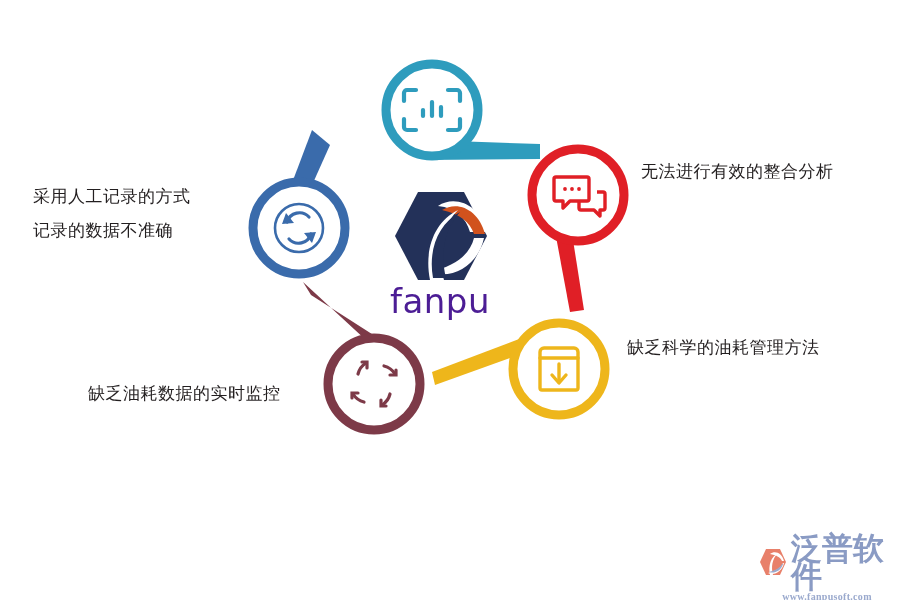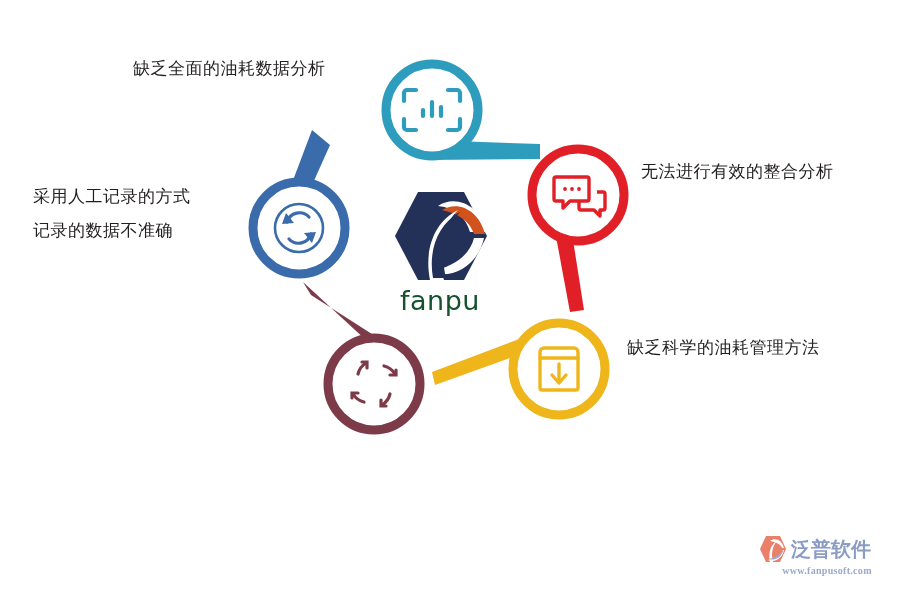--- a/index.html
+++ b/index.html
@@ -55,43 +55,43 @@
   }
   .brand-mark {
     width: 108px;
     height: 96px;
     margin: 0 auto;
     display: block;
   }
   .brand-name {
     margin-top: 2px;
     font-family: "DejaVu Sans", sans-serif;
-    font-size: 27px;
-    color: #14532d;
+    font-size: 34px;
+    color: #4c1d95;
     letter-spacing: 0.5px;
     line-height: 30px;
   }
 
   
   .watermark {
     position: absolute;
     left: 757px;
     top: 534px;
     width: 140px;
     height: 56px;
   }
   .wm-row {
     display: flex;
     align-items: center;
     gap: 4px;
   }
   .wm-mark { width: 30px; height: 30px; display: block; flex: 0 0 auto; }
   .wm-cn {
     font-family: "DejaVu Sans", sans-serif;
-    font-size: 20px;
+    font-size: 31px;
     font-weight: bold;
     color: #8a9bc4;
     letter-spacing: 0px;
     line-height: 28px;
   }
   .wm-url {
     margin-top: 1px;
     text-align: center;
     font-family: "Liberation Serif", "DejaVu Serif", serif;
     font-size: 10px;
@@ -180,31 +180,31 @@
         <path d="M384 366 a18 18 0 0 1 11 8"></path>
         <polyline points="396,370 396,375 390,375"></polyline>
         <path d="M390 394 a18 18 0 0 1 -8 11"></path>
         <polyline points="386,406 381,406 381,400"></polyline>
         <path d="M364 402 a18 18 0 0 1 -11 -8"></path>
         <polyline points="352,398 352,393 358,393"></polyline>
       </g>
     </g>
   </svg>
 
-  <div class="label label-top">缺乏全面的油耗数据分析</div>
 
   <div class="label label-left">
     <div>采用人工记录的方式</div>
     <div>记录的数据不准确</div>
   </div>
 
   <div class="label label-right-1">无法进行有效的整合分析</div>
 
   <div class="label label-right-2">缺乏科学的油耗管理方法</div>
 
+  <div class="label label-bottom">缺乏油耗数据的实时监控</div>
 
   <div class="brand">
     <svg class="brand-mark" viewBox="0 0 108 96">
       <path d="M32 4 L78 4 L101 48 L78 92 L32 92 L9 48 Z" fill="#233159"></path>
       <path d="M101 44 C95 18 70 6 52 18 C70 20 80 30 84 44 Z" fill="#ffffff"></path>
       <path d="M99 46 C93 22 72 12 56 22 C74 26 84 34 88 46 Z" fill="#d1521d"></path>
       <path d="M98 50 C92 78 66 92 44 84 C70 78 84 66 88 50 Z" fill="#ffffff"></path>
       <path d="M44 92 C38 62 48 34 72 22 C54 40 50 66 58 92 Z" fill="#ffffff"></path>
       <path d="M47 90 C42 62 52 36 74 24 C58 42 54 66 60 90 Z" fill="#233159"></path>
       <path d="M95 52 C88 74 68 86 50 82 C72 76 86 66 92 52 Z" fill="#d1521d" opacity="0"></path>

